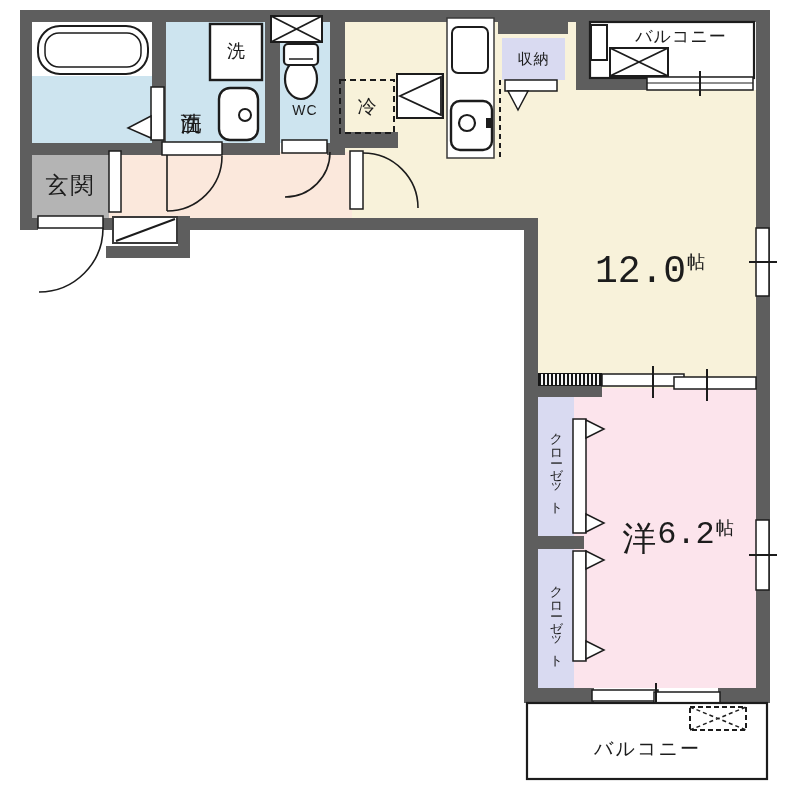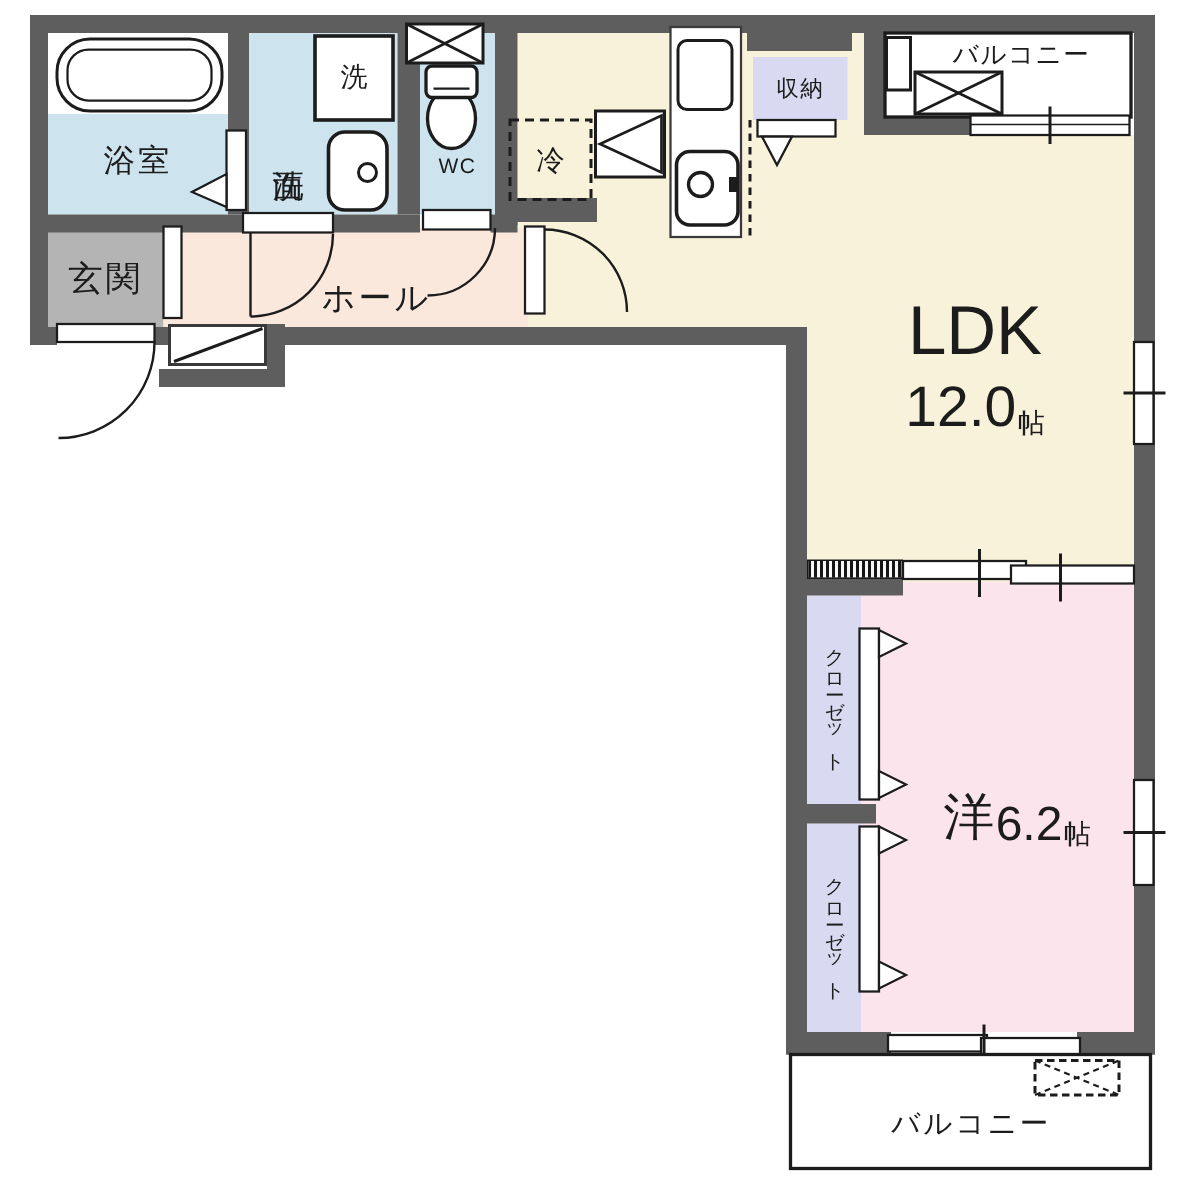--- a/index.html
+++ b/index.html
@@ -5,21 +5,21 @@
   * { margin:0; padding:0; box-sizing:border-box; }
   html,body { width:800px; height:800px; background:#ffffff; }
   .plan { position:relative; width:800px; height:800px; font-family:"Liberation Sans", sans-serif; overflow:hidden; }
   .room, .wall, .label, .hatch, .porch { position:absolute; }
   .wall { background:#5e5e5e; }
   .label { color:#1c1c1c; display:flex; align-items:center; justify-content:center; white-space:nowrap; }
   .vert { writing-mode:vertical-rl; text-orientation:upright; }
   .hatch { background:repeating-linear-gradient(90deg,#161616 0 2px,#f7f7f7 2px 4px); border:1px solid #161616; }
   .porch { background:#ffffff; border:2px solid #3a3a3a; }
   svg.overlay { position:absolute; left:0; top:0; }
-  .sizewrap { display:flex; align-items:flex-end; gap:1px; }
+  .sizewrap { display:flex; align-items:flex-start; gap:1px;font-family:Liberation Mono, monospace; }
 </style>
 </head>
 <body>
 
 <div class="plan">
 
   <div class="room" style="left:32px;top:22px;width:120px;height:121px;background:#cde4ef;"></div>
   <div class="room" style="left:32px;top:22px;width:120px;height:54px;background:#ffffff;"></div>
   <div class="room" style="left:166px;top:22px;width:99px;height:121px;background:#cde4ef;"></div>
   <div class="room" style="left:280px;top:22px;width:50px;height:121px;background:#cde4ef;"></div>
@@ -187,30 +187,27 @@
       <polygon points="586,420 586,438 604,429" fill="#ffffff" stroke="#1c1c1c" stroke-width="1.5"></polygon>
       <polygon points="586,514 586,532 604,523" fill="#ffffff" stroke="#1c1c1c" stroke-width="1.5"></polygon>
     </g>
     <g>
       <rect x="573" y="551" width="13" height="110" fill="#ffffff" stroke="#1c1c1c" stroke-width="1.5"></rect>
       <polygon points="586,551 586,569 604,560" fill="#ffffff" stroke="#1c1c1c" stroke-width="1.5"></polygon>
       <polygon points="586,641 586,659 604,650" fill="#ffffff" stroke="#1c1c1c" stroke-width="1.5"></polygon>
     </g>
   </svg>
 
-  <div class="label" style="left:42px;top:93px;width:100px;height:28px;font-size:21px;letter-spacing:2px;">浴室</div>
   <div class="label vert" style="left:179px;top:50px;width:24px;height:96px;font-size:21px;letter-spacing:2px;">洗面</div>
   <div class="label" style="left:210px;top:38px;width:52px;height:26px;font-size:18px;">洗</div>
   <div class="label" style="left:280px;top:97px;width:50px;height:26px;font-size:14px;letter-spacing:1px;">WC</div>
   <div class="label" style="left:32px;top:171px;width:77px;height:28px;font-size:23px;letter-spacing:2px;">玄関</div>
-  <div class="label" style="left:196px;top:185px;width:110px;height:28px;font-size:22px;letter-spacing:2px;">ホール</div>
   <div class="label" style="left:340px;top:93px;width:54px;height:27px;font-size:19px;">冷</div>
   <div class="label" style="left:502px;top:48px;width:63px;height:22px;font-size:15px;letter-spacing:1px;">収納</div>
   <div class="label" style="left:608px;top:25px;width:146px;height:22px;font-size:17px;letter-spacing:1px;">バルコニー</div>
-  <div class="label" style="left:560px;top:196px;width:180px;height:48px;font-size:46px;">LDK</div>
   <div class="label sizewrap" style="left:555px;top:250px;width:190px;height:44px;">
     <span style="font-size:38px;">12.0</span>
       <span style="font-size:18px;">帖</span>
   </div>
   <div class="label sizewrap" style="left:600px;top:516px;width:156px;height:52px;">
     <span style="font-size:34px;">洋</span>
       <span style="font-size:32px;">6.2</span>
       <span style="font-size:18px;">帖</span>
   </div>
   <div class="label vert" style="left:541px;top:400px;width:30px;height:132px;font-size:13px;letter-spacing:2px;">クローゼット</div>

